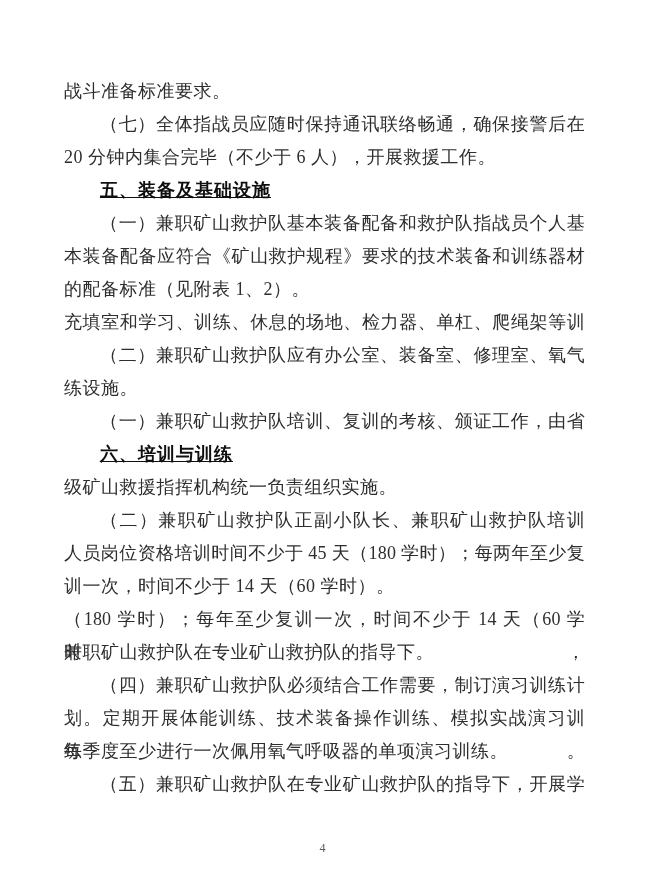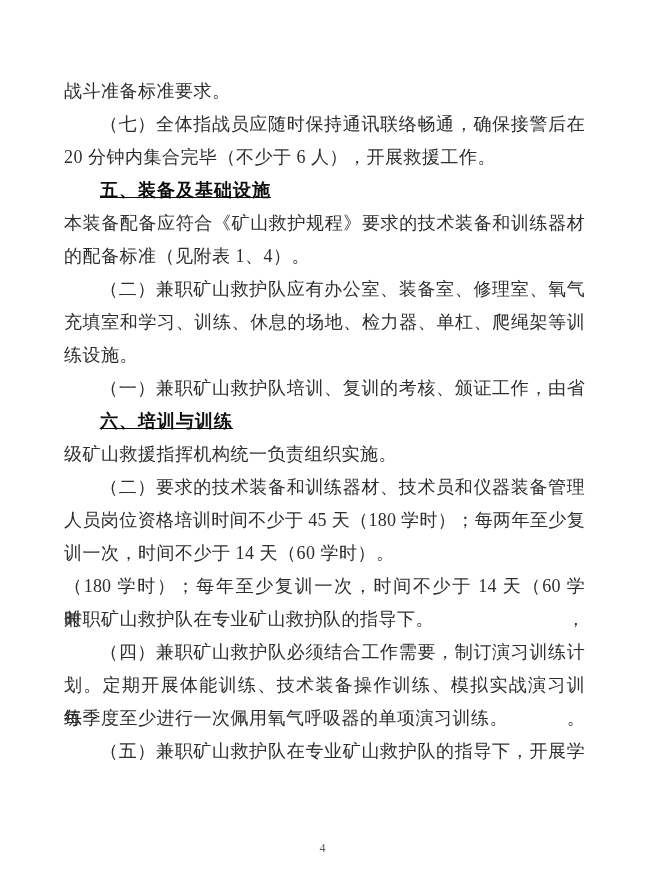--- a/index.html
+++ b/index.html
@@ -63,29 +63,30 @@
 </style>
 </head>
 <body>
 
 <div class="page">
   <div class="doc">
     <div class="ln">战斗准备标准要求。</div>
     <div class="ln j ind">（七）全体指战员应随时保持通讯联络畅通，确保接警后在</div>
     <div class="ln">20 分钟内集合完毕（不少于 6 人），开展救援工作。</div>
     <div class="ln hd ind">五、装备及基础设施</div>
+    <div class="ln j ind">（一）兼职矿山救护队基本装备配备和救护队指战员个人基</div>
     <div class="ln j">本装备配备应符合《矿山救护规程》要求的技术装备和训练器材</div>
-    <div class="ln">的配备标准（见附表 1、4）。</div>
+    <div class="ln">的配备标准（见附表 1、2）。</div>
+    <div class="ln j">充填室和学习、训练、休息的场地、检力器、单杠、爬绳架等训</div>
     <div class="ln j ind">（二）兼职矿山救护队应有办公室、装备室、修理室、氧气</div>
-    <div class="ln j">充填室和学习、训练、休息的场地、检力器、单杠、爬绳架等训</div>
     <div class="ln">练设施。</div>
     <div class="ln j ind">（一）兼职矿山救护队培训、复训的考核、颁证工作，由省</div>
     <div class="ln hd ind">六、培训与训练</div>
     <div class="ln">级矿山救援指挥机构统一负责组织实施。</div>
-    <div class="ln j ind">（二）要求的技术装备和训练器材、技术员和仪器装备管理</div>
+    <div class="ln j ind">（二）兼职矿山救护队正副小队长、兼职矿山救护队培训</div>
     <div class="ln j">人员岗位资格培训时间不少于 45 天（180 学时）；每两年至少复</div>
     <div class="ln">训一次，时间不少于 14 天（60 学时）。</div>
     <div class="ln j">（180 学时）；每年至少复训一次，时间不少于 14 天（60 学时），</div>
     <div class="ln">兼职矿山救护队在专业矿山救护队的指导下。</div>
     <div class="ln j ind">（四）兼职矿山救护队必须结合工作需要，制订演习训练计</div>
     <div class="ln j">划。定期开展体能训练、技术装备操作训练、模拟实战演习训练。</div>
     <div class="ln">每季度至少进行一次佩用氧气呼吸器的单项演习训练。</div>
     <div class="ln j ind">（五）兼职矿山救护队在专业矿山救护队的指导下，开展学</div>
   </div>
   <div class="footer">4</div>

